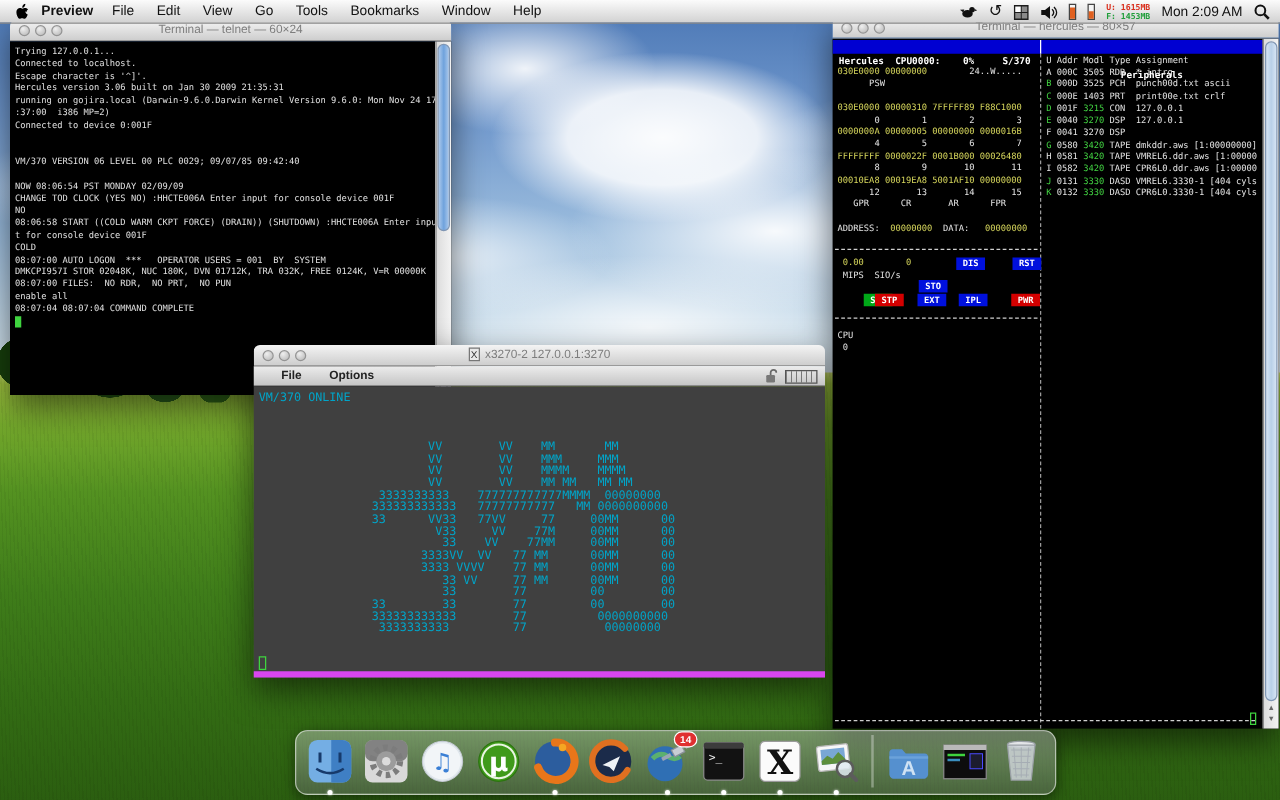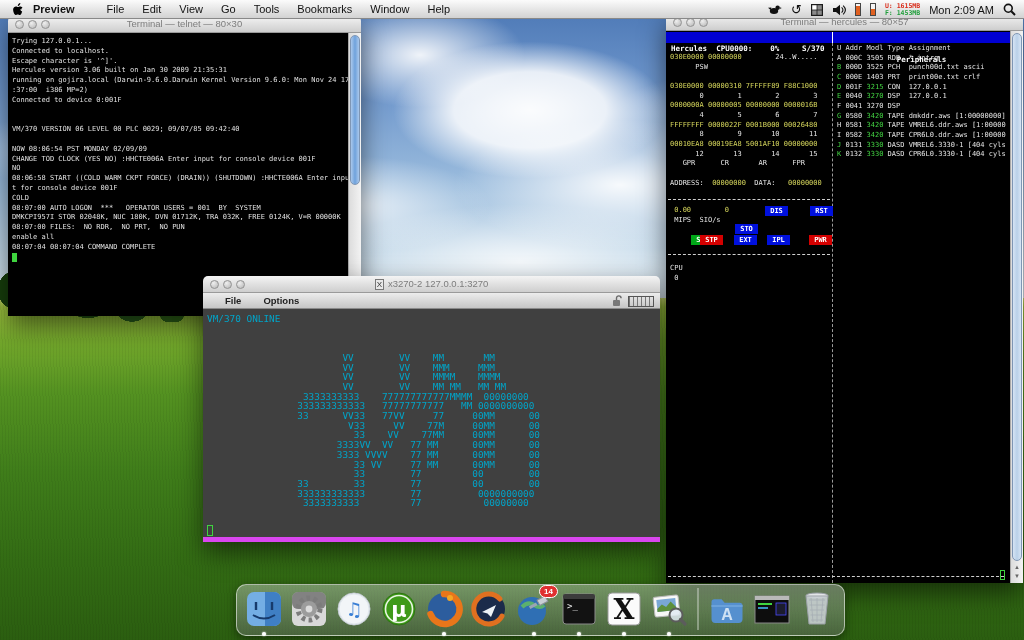--- a/index.html
+++ b/index.html
@@ -31,21 +31,21 @@
       radial-gradient(ellipse 24px 26px at 46px 46px, #1d4a0e 0 60%, transparent 61%),
       radial-gradient(ellipse 32px 20px at 88px 54px, #225212 0 60%, transparent 61%),
       radial-gradient(ellipse 24px 16px at 132px 60px, #27591a 0 60%, transparent 61%),
       radial-gradient(ellipse 20px 13px at 172px 63px, #2d6018 0 60%, transparent 61%); }
 
   
   .menubar { position:absolute; left:0; top:0; width:1024px; height:19px; z-index:60;
     background:linear-gradient(#fbfbfb,#d2d2d2); border-bottom:1px solid #888;
     display:flex; align-items:center; font-size:11px; color:#111; }
   .apple { margin:0 10px 0 12px; display:flex; align-items:center; }
-  .appname { font-weight:bold; margin-right:23px; }
+  .appname { font-weight:bold; margin-right:6px; }
   .menus { display:flex; gap:0; }
   .mb-item { padding:0 9px; }
   .mb-right { position:absolute; right:8px; top:0; height:19px; display:flex; align-items:center; gap:9px; }
   .mb-ico { display:flex; align-items:center; }
   .tm-glyph { font-size:13px; line-height:13px; color:#111; font-family:"DejaVu Sans",sans-serif; }
   .meter { width:6px; height:13px; border:1px solid #444; background:#f4f4f4; position:relative; }
   .meter i { position:absolute; left:0; right:0; bottom:0; background:#e06020; display:block; }
   .memblock { display:flex; flex-direction:column; justify-content:center; line-height:6.6px; font-size:6.5px; font-weight:bold; font-family:"DejaVu Sans Mono",monospace; }
   .mem-used { color:var(--mem-used); }
   .mem-free { color:var(--mem-free); }
@@ -208,21 +208,21 @@
     </span>
   </div>
 
   <div class="window" id="telnet">
     <div class="titlebar">
       <span class="lights">
         <span class="light"></span>
         <span class="light"></span>
         <span class="light"></span>
       </span>
-      <span>Terminal — telnet — 80×30</span>
+      <span>Terminal — telnet — 60×24</span>
     </div>
     <div class="wincontent">
       <pre class="term-pre">Trying 127.0.0.1...
 Connected to localhost.
 Escape character is '^]'.
 Hercules version 3.06 built on Jan 30 2009 21:35:31
 running on gojira.local (Darwin-9.6.0.Darwin Kernel Version 9.6.0: Mon Nov 24 17
 :37:00  i386 MP=2)
 Connected to device 0:001F
 

